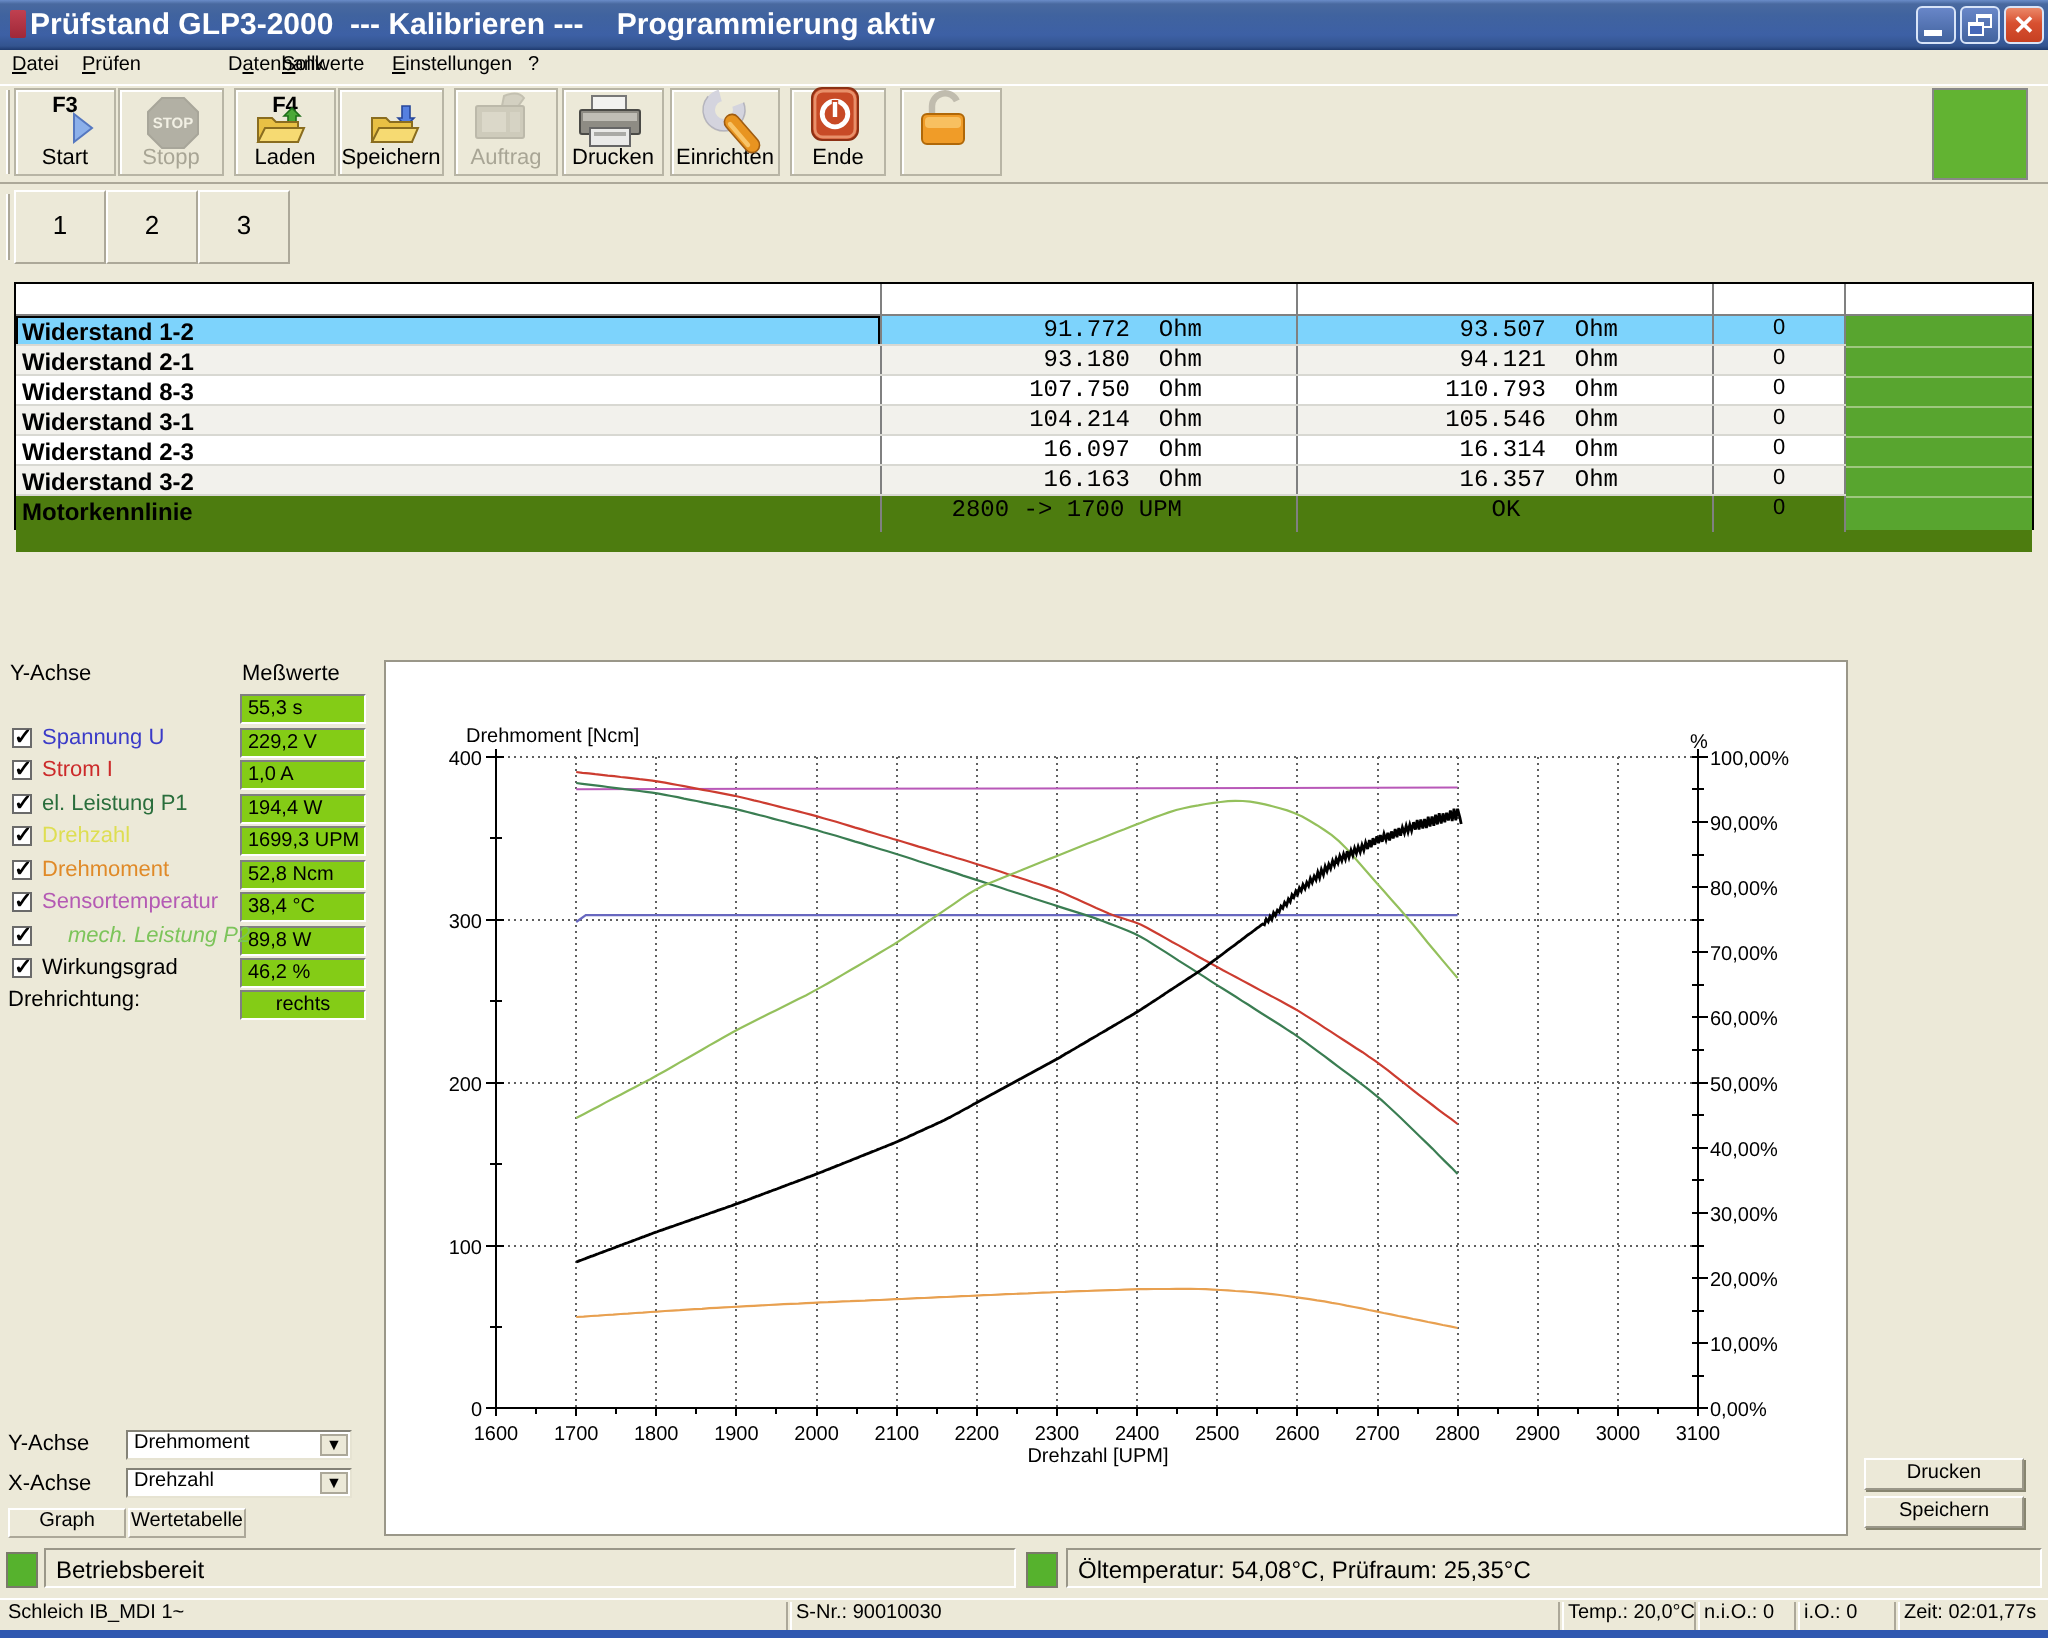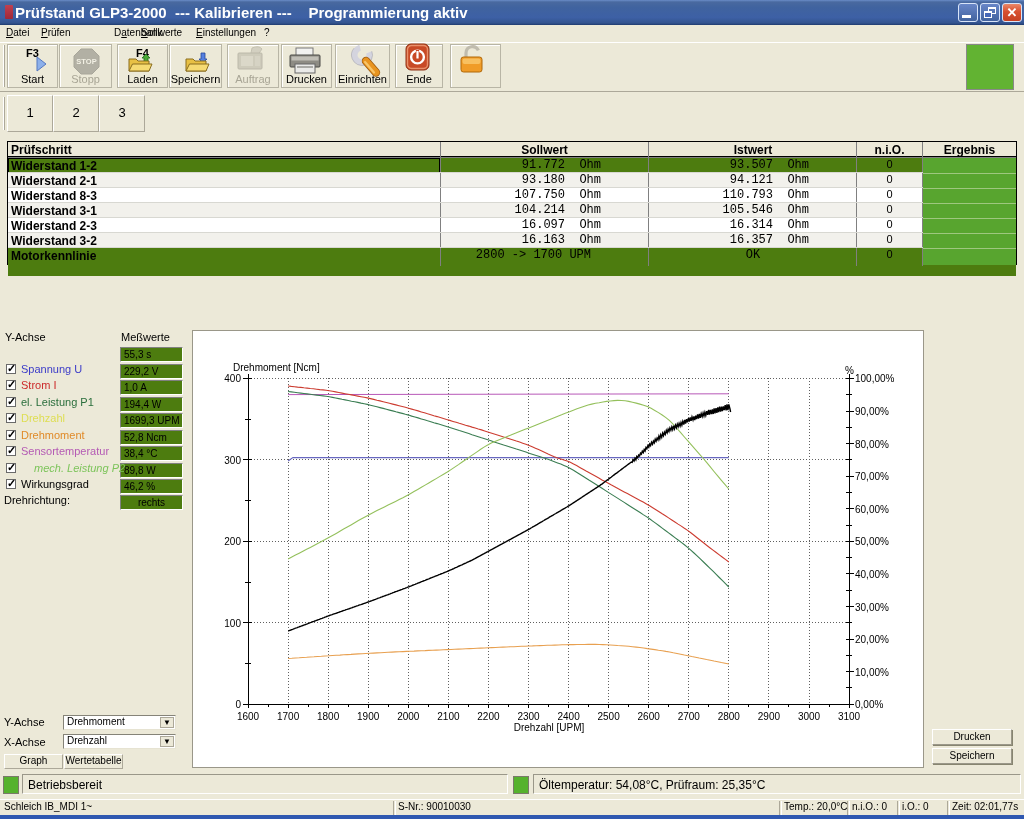--- a/index.html
+++ b/index.html
@@ -43,21 +43,21 @@
   .trow b.step { position:absolute; left:3px; top:1px; font-weight:bold; }
   .hdr { background:#ece9d8; border-bottom:1px solid #000; font-weight:bold; }
   .cell { position:absolute; top:0; height:15px; }
   .vline { position:absolute; top:0; width:1px; height:124px; background:#808080; }
   .mono { font-family:"Liberation Mono", monospace; font-size:12px; }
   .green { background:#58a52f; }
 
   
   .lbl { font-size:11px; color:#000; }
   .mbox { position:absolute; left:120px; width:63px; height:15px; border:1px solid #808080;
-    border-bottom-color:#fff; border-right-color:#fff; background:#4d7c0f; font-size:10px; padding:1px 0 0 3px; white-space:nowrap; }
+    border-bottom-color:#fff; border-right-color:#fff; background:#84cc16; font-size:10px; padding:1px 0 0 3px; white-space:nowrap; }
   .cb { position:absolute; left:6px; width:10px; height:10px; background:#fff; border:1px solid #6a6a6a; }
   .cb:after { content:"✓"; position:absolute; left:0px; top:-3px; font-size:11px; font-weight:bold; color:#000; }
 
   
   #chartpanel { left:192px; top:330px; width:732px; height:438px; background:#fff; border:1px solid #9a9789; }
 
   
   .combo { position:absolute; left:63px; width:113px; height:15px; background:#fff; border:1px solid #858378; border-bottom-color:#e6e3d2; border-right-color:#e6e3d2; font-size:10px; padding-left:3px; }
   .combo .arr { position:absolute; right:1px; top:1px; width:14px; height:11px; background:#ece9d8; border:1px solid #aca899; font-size:8px; text-align:center; line-height:10px; }
   .btn2 { position:absolute; height:15px; background:#ece9d8; border:1px solid #aca899; border-top-color:#fff; border-left-color:#fff; font-size:10px; text-align:center; }
@@ -172,28 +172,21 @@
     <rect x="2" y="12" width="21" height="15" rx="2.5" fill="#f09c28" stroke="#b06808" stroke-width="1"></rect>
     <rect x="3.5" y="13.5" width="18" height="5.5" rx="2" fill="#f8c060"></rect>
   </g>
 </svg>
 
 <div class="abs tab123" style="left:7px;">1</div>
 <div class="abs tab123" style="left:53px;">2</div>
 <div class="abs tab123" style="left:99px;">3</div>
 
 <div class="abs" id="tbl">
-  <div class="trow hdr" style="top:0;">
-    <span style="position:absolute;left:3px;top:1px;">Prüfschritt</span>
-    <span class="cell" style="left:433px;width:207px;text-align:center;top:1px;">Sollwert</span>
-    <span class="cell" style="left:641px;width:208px;text-align:center;top:1px;">Istwert</span>
-    <span class="cell" style="left:849px;width:65px;text-align:center;top:1px;">n.i.O.</span>
-    <span class="cell" style="left:915px;width:93px;text-align:center;top:1px;">Ergebnis</span>
-  </div>
-  <div class="trow" style="top:16px; background:#4d7c0f;">
+  <div class="trow" style="top:16px; background:#7dd3fc;">
     <span class="abs" style="left:0;top:0;width:432px;height:15px;border:1px solid #000;"></span>
     <b class="step">Widerstand 1-2</b>
     <span class="cell mono" style="left:433px;width:160px;text-align:right;">91.772&nbsp;&nbsp;Ohm</span>
     <span class="cell mono" style="left:641px;width:160px;text-align:right;">93.507&nbsp;&nbsp;Ohm</span>
     <span class="cell" style="left:849px;width:65px;text-align:center;font-size:11px;">0</span>
   </div>
   <div class="trow" style="top:31px; background:#f2f1ec;">
     <b class="step">Widerstand 2-1</b>
     <span class="cell mono" style="left:433px;width:160px;text-align:right;">93.180&nbsp;&nbsp;Ohm</span>
     <span class="cell mono" style="left:641px;width:160px;text-align:right;">94.121&nbsp;&nbsp;Ohm</span>

